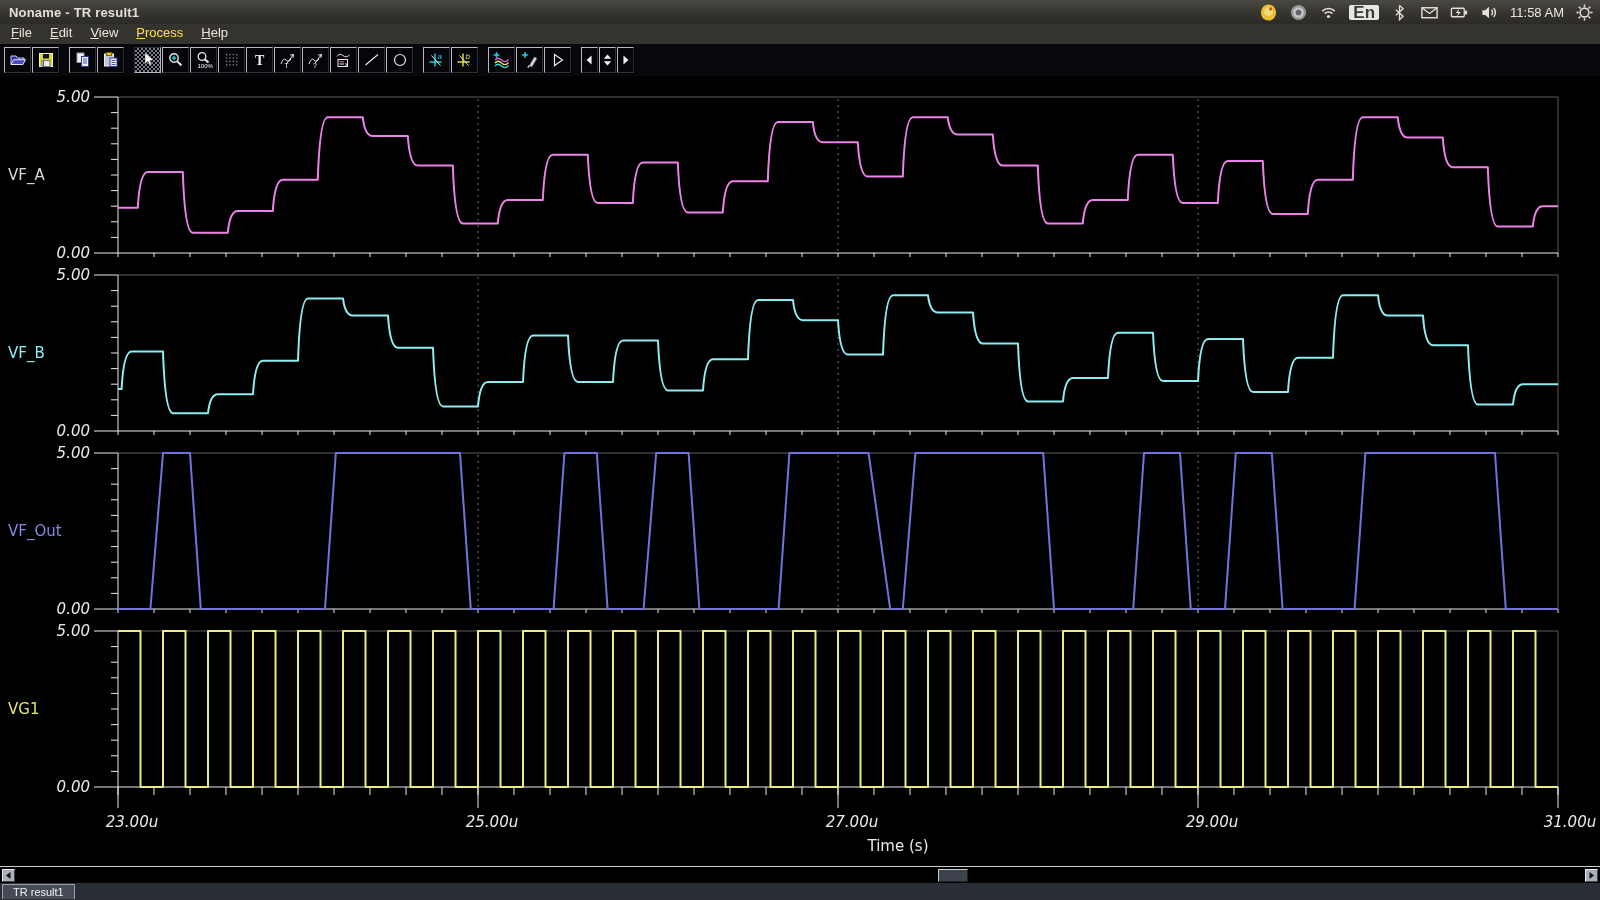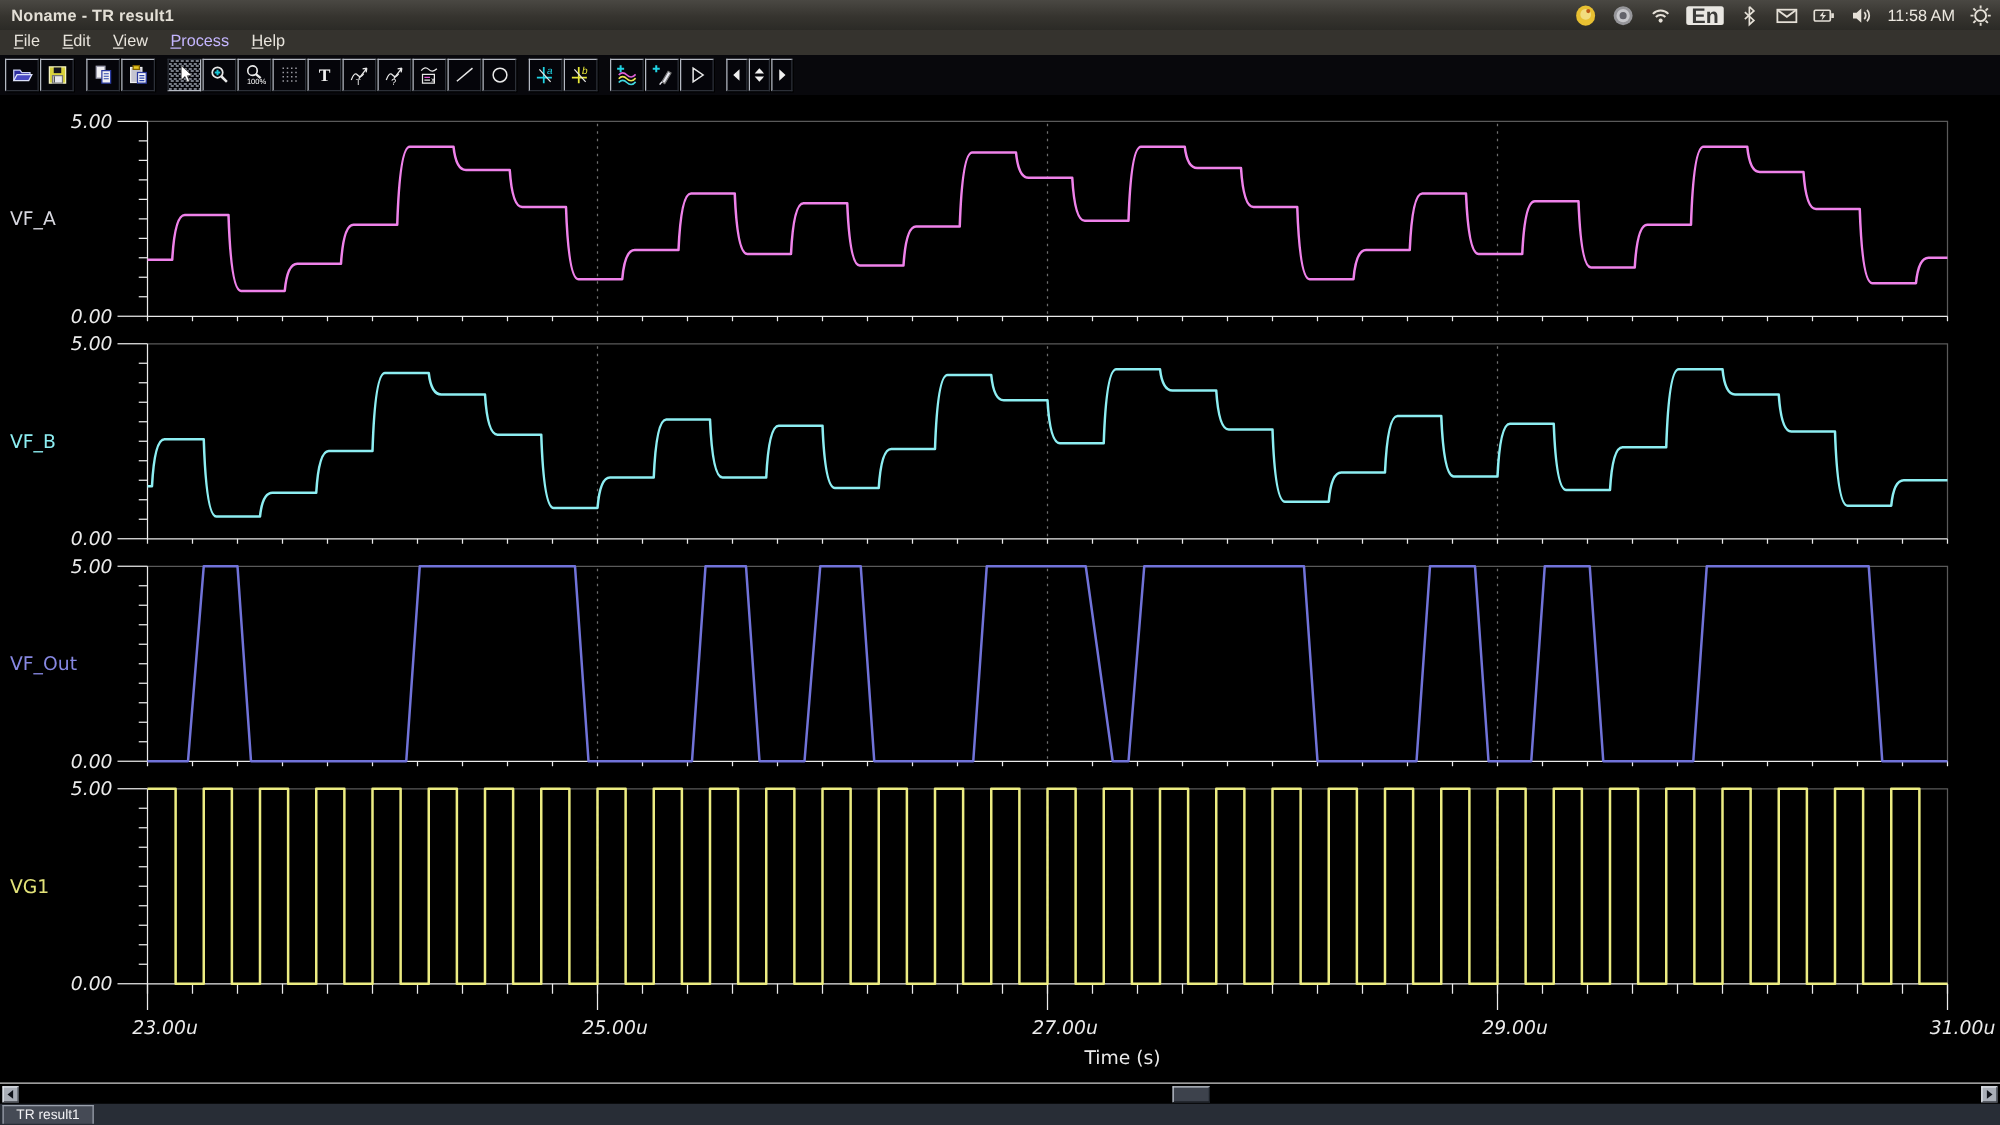--- a/index.html
+++ b/index.html
@@ -14,21 +14,21 @@
   .tray{position:absolute;right:6px;top:0;height:24px;display:flex;align-items:center;gap:11px;}
   .tray svg{display:block;}
   .badge{background:#e9e7e2;color:#3a3a38;font-size:17px;font-weight:bold;border-radius:2px;
     padding:1px 4px;line-height:13px;}
   .clock{color:#ece8e0;font-size:13px;text-align:center;}
 
   
   .menubar{position:absolute;left:0;top:24px;width:1600px;height:20px;background:#35332e;
     display:flex;padding-left:2px;box-sizing:border-box;}
   .menu-item{color:#e8e4dc;font-size:13px;padding:1px 9px;cursor:default;}
-  .menu-item.disabled{color:#c4b5fd;}
+  .menu-item.disabled{color:#fde047;}
   .menu-item u{text-decoration:underline;}
 
   
   .toolbar{position:absolute;left:0;top:44px;width:1600px;height:32px;background:#08080c;
     display:flex;align-items:center;padding-left:4px;box-sizing:border-box;}
   .tgroup{display:flex;margin-right:9px;}
   .tbtn{width:27px;height:26px;background:#05050a;border:1px solid #b4b9c2;
     border-right-color:#2c3038;border-bottom-color:#2c3038;
     box-shadow:1px 1px 0 #000;display:flex;align-items:center;justify-content:center;
     margin-right:1px;box-sizing:border-box;}

